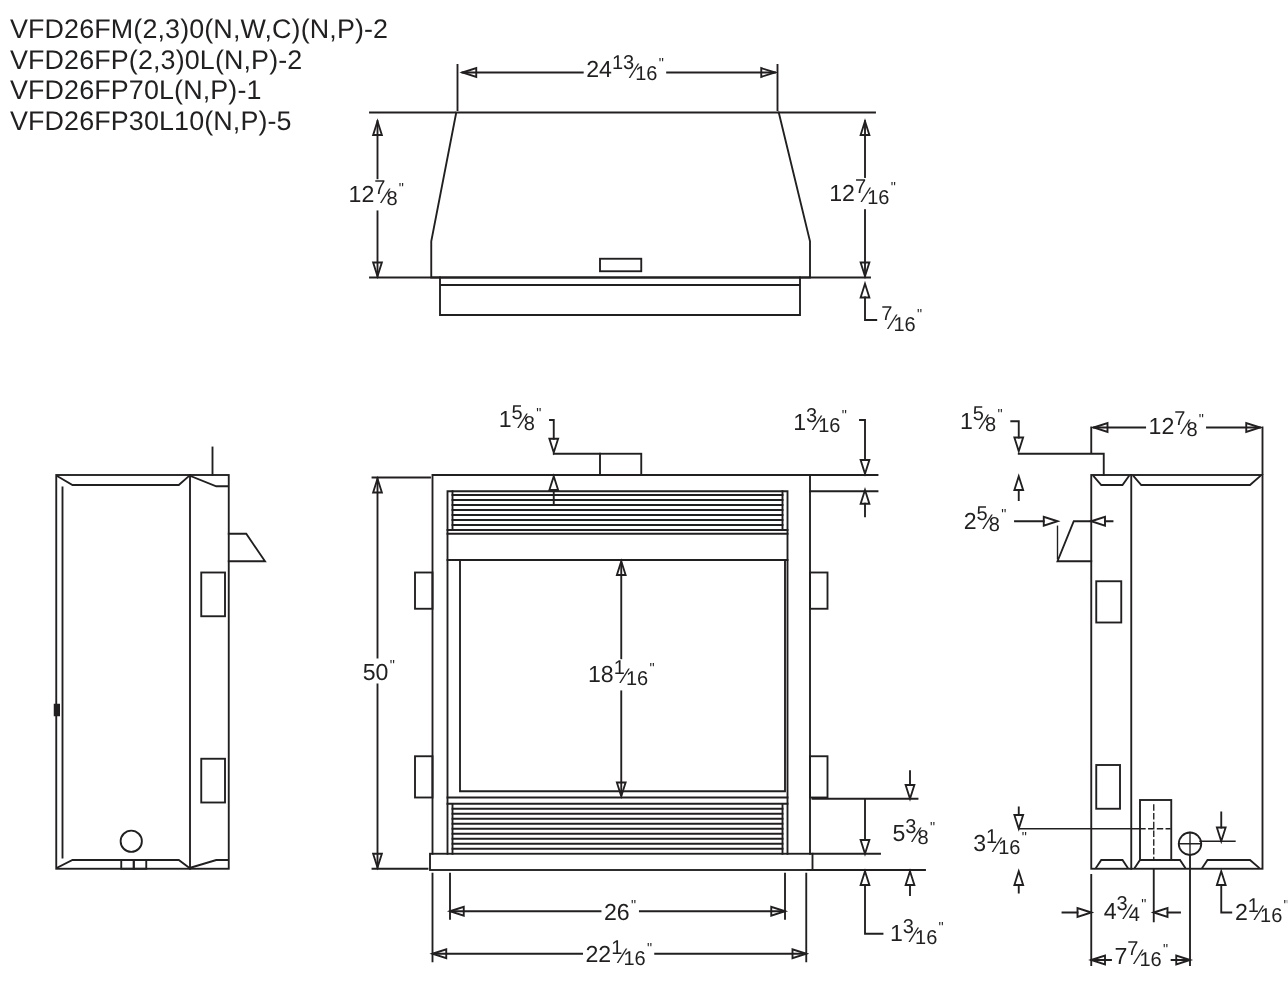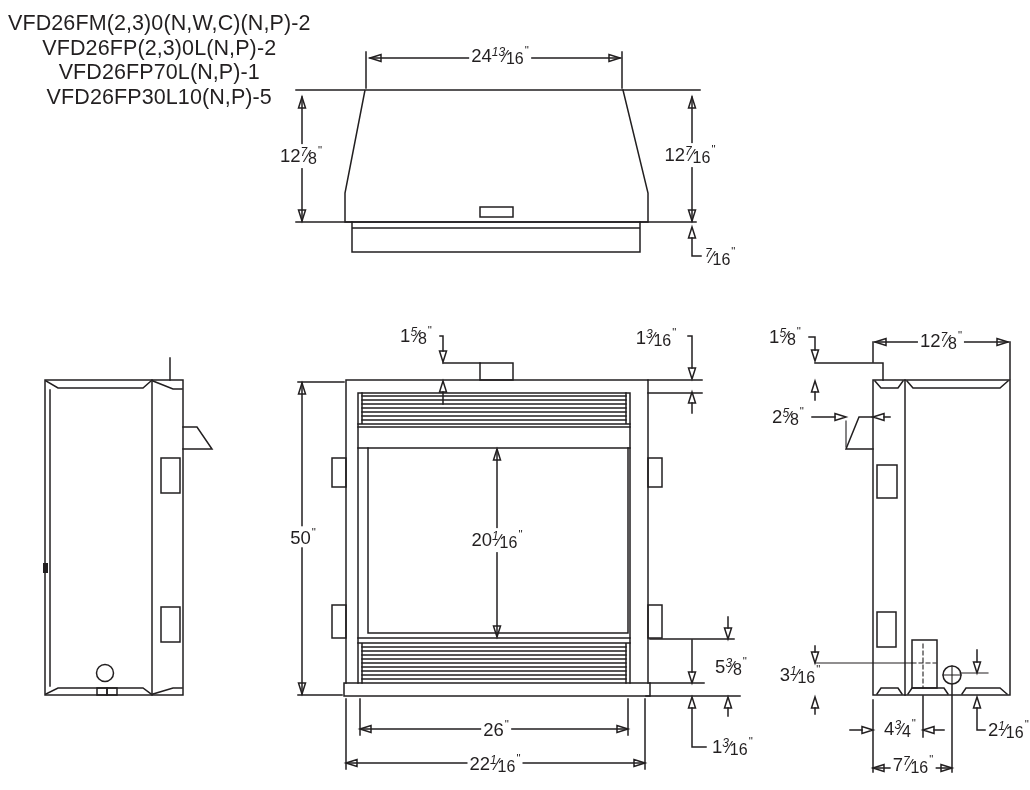--- a/index.html
+++ b/index.html
@@ -6,26 +6,26 @@
   .stage{position:relative;width:1030px;height:790px;background:#fff;overflow:hidden;
          font-family:"Liberation Sans",sans-serif;color:#221f20;}
   .stage svg{position:absolute;left:0;top:0;}
   svg *{fill:none;stroke:#221f20;stroke-width:1.5;stroke-linecap:square;}
   svg .dl{stroke-width:1.1;}
   svg .slat{stroke-width:2.2;}
   svg .dash{stroke-width:1.1;stroke-dasharray:4 3;}
   svg .ar{fill:#221f20;stroke:none;}
   svg .solid{fill:#221f20;stroke:none;}
   .models{position:absolute;left:8px;top:11px;font-size:21.5px;line-height:24.5px;
-          letter-spacing:.1px;white-space:nowrap;text-align:center;}
+          letter-spacing:.1px;white-space:nowrap;}
   .dim{position:absolute;transform:translate(-50%,-50%);background:#fff;padding:0 2px;
        font-size:18.5px;line-height:1.05;white-space:nowrap;}
   .dim.la{transform:translate(0,-50%);}
   .dim.nobg{background:transparent;}
-  .fn{font-size:12px;vertical-align:6.5px;font-style:italic;}
+  .fn{font-size:16px;vertical-align:6.5px;}
   .fs{font-size:17px;margin:0 -1px;}
   .fd{font-size:16px;vertical-align:-2px;}
   .in{font-size:11.5px;vertical-align:8px;margin-left:1px;}
 </style>
 </head>
 <body>
 
 <div class="stage">
 
   <svg width="1030" height="790" viewBox="0 0 1030 790">
@@ -186,21 +186,21 @@
   <div class="dim" style="left:416px;top:336px">
     <span class="w">1</span><span class="fn">5</span><span class="fs">⁄</span><span class="fd">8</span><span class="in">"</span>
   </div>
   <div class="dim" style="left:656px;top:338px">
     <span class="w">1</span><span class="fn">3</span><span class="fs">⁄</span><span class="fd">16</span><span class="in">"</span>
   </div>
   <div class="dim" style="left:303px;top:537px">
     <span class="w">50</span><span class="in">"</span>
   </div>
   <div class="dim" style="left:497px;top:540px">
-    <span class="w">20</span><span class="fn">1</span><span class="fs">⁄</span><span class="fd">16</span><span class="in">"</span>
+    <span class="w">18</span><span class="fn">1</span><span class="fs">⁄</span><span class="fd">16</span><span class="in">"</span>
   </div>
   <div class="dim" style="left:496px;top:729px">
     <span class="w">26</span><span class="in">"</span>
   </div>
   <div class="dim" style="left:495px;top:764px">
     <span class="w">22</span><span class="fn">1</span><span class="fs">⁄</span><span class="fd">16</span><span class="in">"</span>
   </div>
   <div class="dim" style="left:731px;top:667px">
     <span class="w">5</span><span class="fn">3</span><span class="fs">⁄</span><span class="fd">8</span><span class="in">"</span>
   </div>

